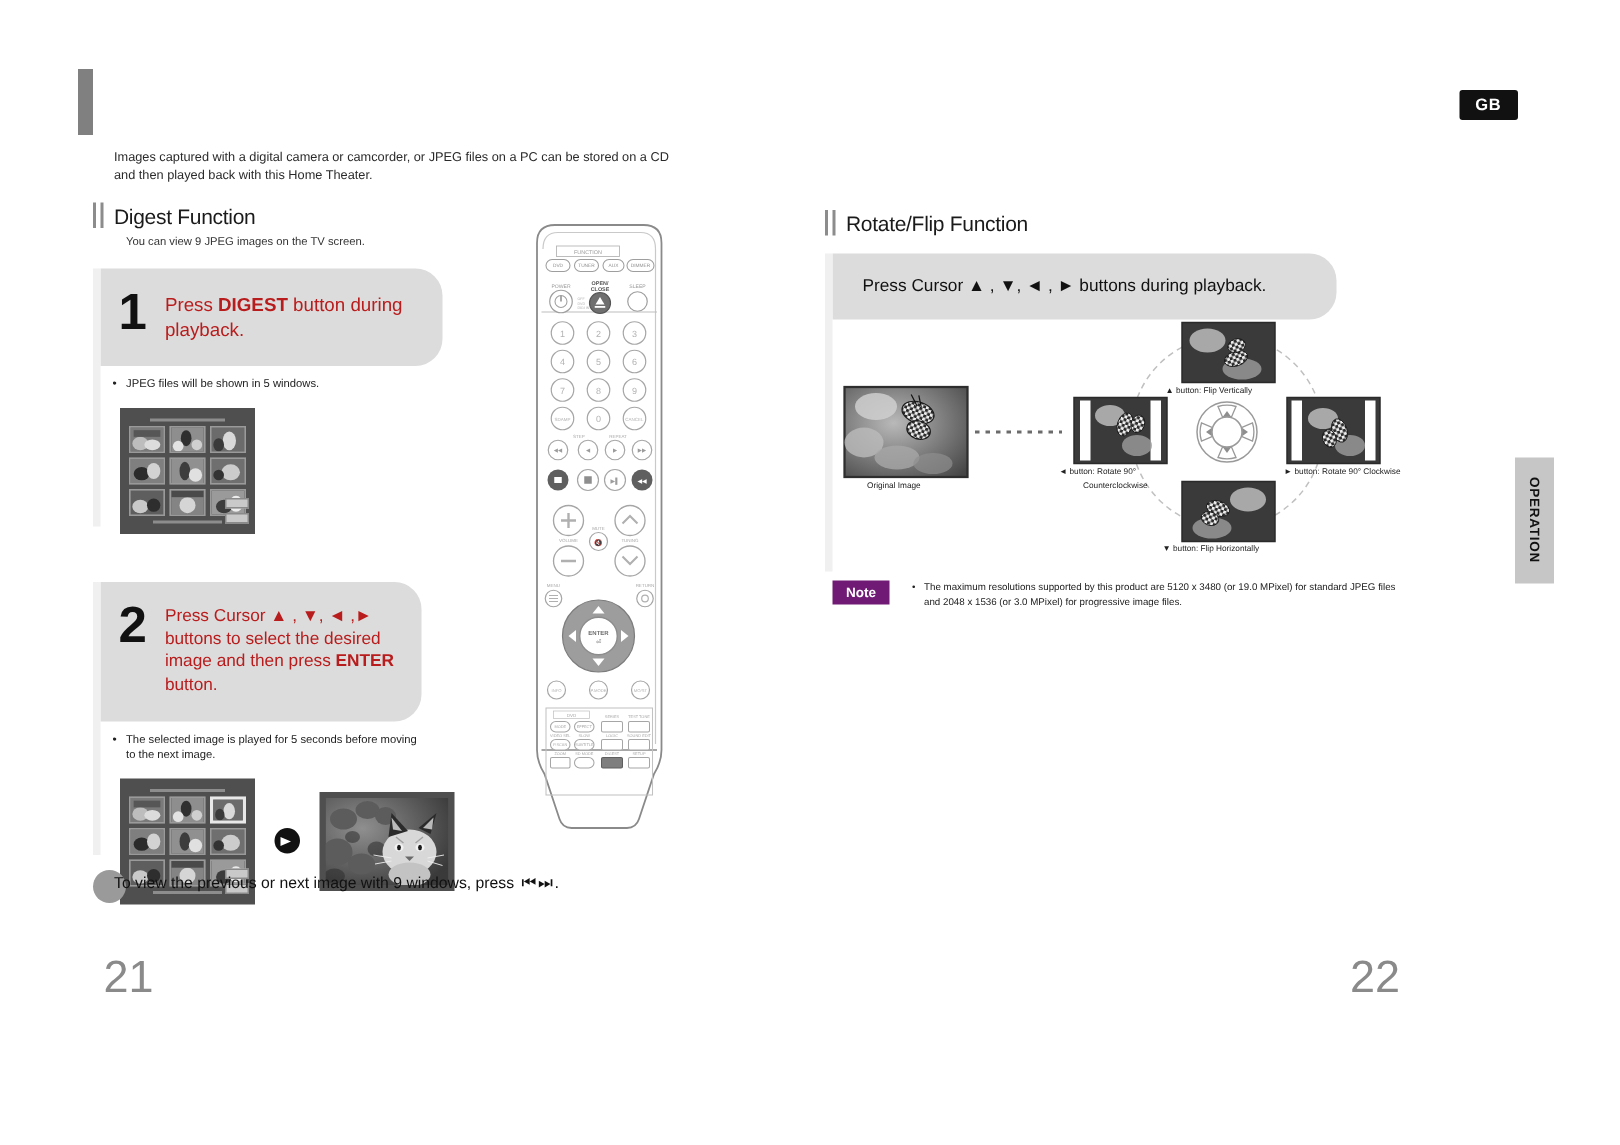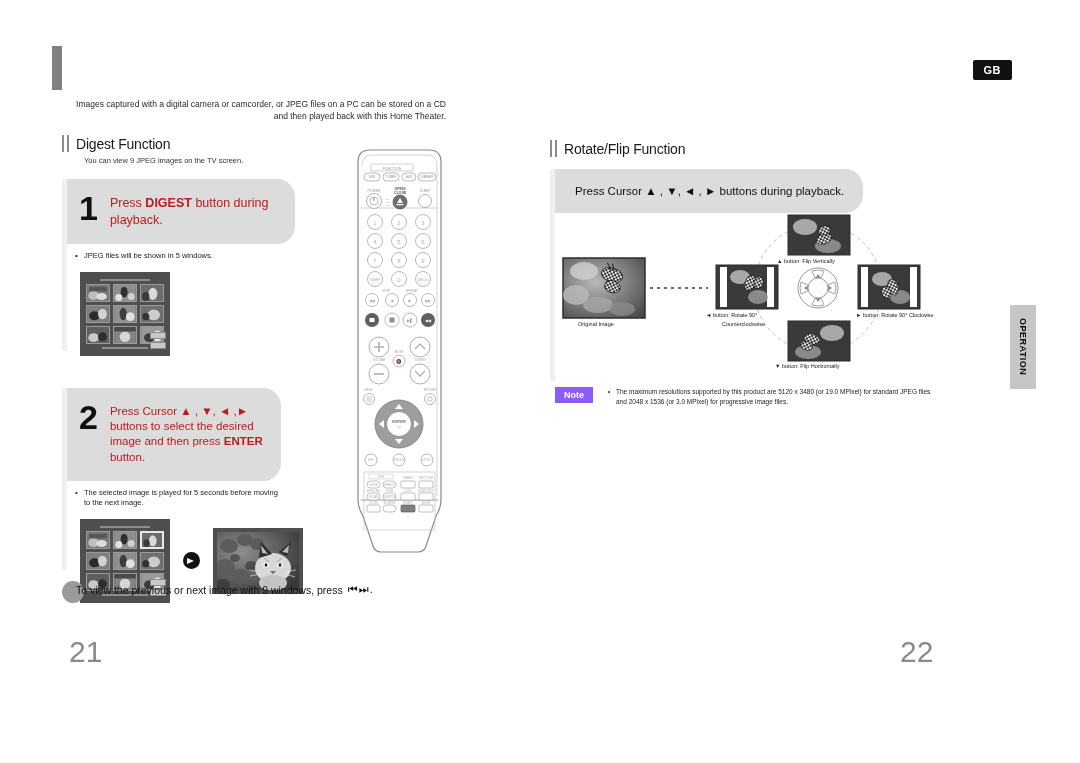--- a/index.html
+++ b/index.html
@@ -25,21 +25,21 @@
     line-height:1; color:#111; white-space:nowrap;
   }
   .jpeg-badge {
     display:inline-block; background:#4d4d4d; color:#fff;
     font-size:10px; font-weight:bold; letter-spacing:0.5px;
     padding:3px 8px 3px 8px; border-radius:9px;
     margin-left:8px; position:relative; top:-6px;
   }
   .intro {
     margin-left:24px; margin-top:6px;
-    font-size:8.5px; line-height:1.45; color:#2a2a2a; max-width:370px;text-align:right;
+    font-size:8.5px; line-height:1.45; color:#2a2a2a; max-width:370px;
   }
 
   #gb-badge {
     position:absolute; right:68px; top:60px;
     background:#111; color:#fff; font-size:11px; font-weight:bold;
     padding:4px 11px; border-radius:2px; letter-spacing:0.5px;
   }
 
   
   .section-head { display:flex; align-items:center; }
@@ -140,21 +140,21 @@
   .callout2 {
     background:#dcdcdc; border-radius:0 18px 18px 0;
     margin-left:5px; padding:16px 18px 16px 20px;
     font-size:11.5px; color:#111;
   }
   .right-body { position:relative; margin-top:0; }
   .rf-diagram { position:relative; width:400px; height:160px; margin-left:10px; }
   .rf-label { position:absolute; font-size:5.5px; color:#222; white-space:nowrap; }
   .note-row { display:flex; align-items:flex-start; margin-top:14px; }
   .note-chip {
-    background:#8b5cf6; color:#fff; font-size:9px; font-weight:bold;
+    background:#701a75; color:#fff; font-size:9px; font-weight:bold;
     padding:3px 9px; margin-right:15px; flex:none;
   }
   .note-text {
     font-size:6.5px; line-height:1.6; color:#222; position:relative;
     padding-left:8px;
   }
   .note-text:before { content:"\2022"; position:absolute; left:0; top:0; }
 
   #op-tab {
     position:absolute; right:44px; top:305px;
@@ -577,21 +577,21 @@
 </div>
 
 <div id="right-col">
   <div class="section-head">
     <span class="head-mark"></span>
     <span class="section-title">Rotate/Flip Function</span>
   </div>
 
   <div class="right-body" style="margin-top:12px;">
     <div class="vrule" style="position:absolute;left:0;top:0;width:5px;height:212px;background:#f0f0f0;"></div>
-    <div class="callout2" style="width:308px;">Press Cursor ▲ , ▼, ◄ , ► buttons during playback.</div>
+    <div class="callout2" style="width:336px;">Press Cursor ▲ , ▼, ◄ , ► buttons during playback.</div>
 
     <div class="rf-diagram">
       <svg width="400" height="160" viewBox="0 0 400 160">
         <defs>
           <radialGradient id="bfbg" cx="40%" cy="40%" r="80%">
             <stop offset="0%" stop-color="#b9b9b9"></stop>
               <stop offset="100%" stop-color="#454545"></stop>
           </radialGradient>
           <pattern id="wing" width="4" height="4" patternUnits="userSpaceOnUse">
             <rect width="4" height="4" fill="#ededed"></rect>

